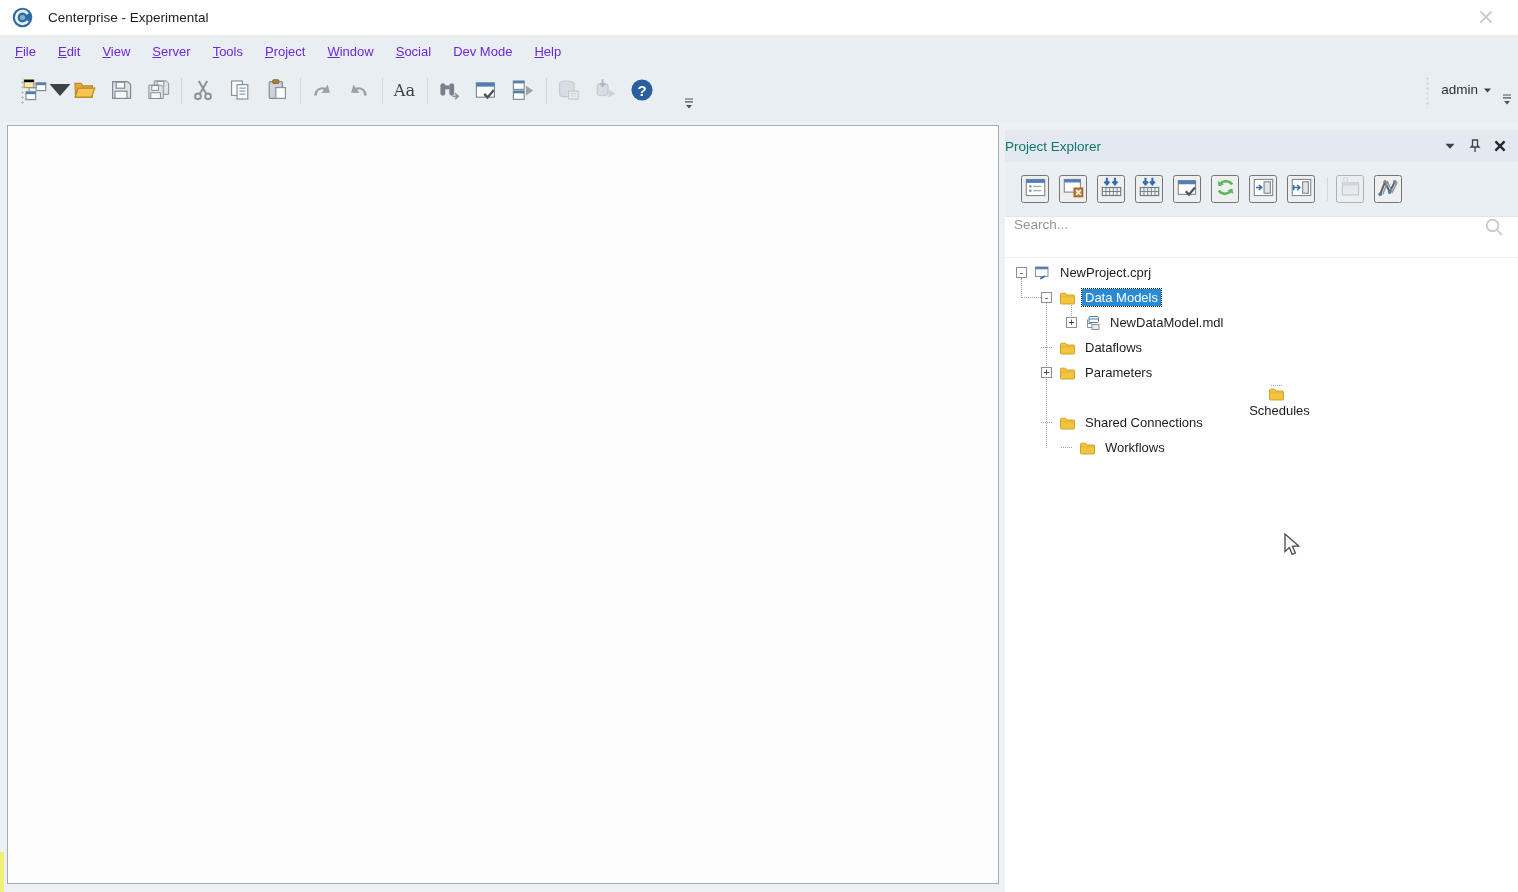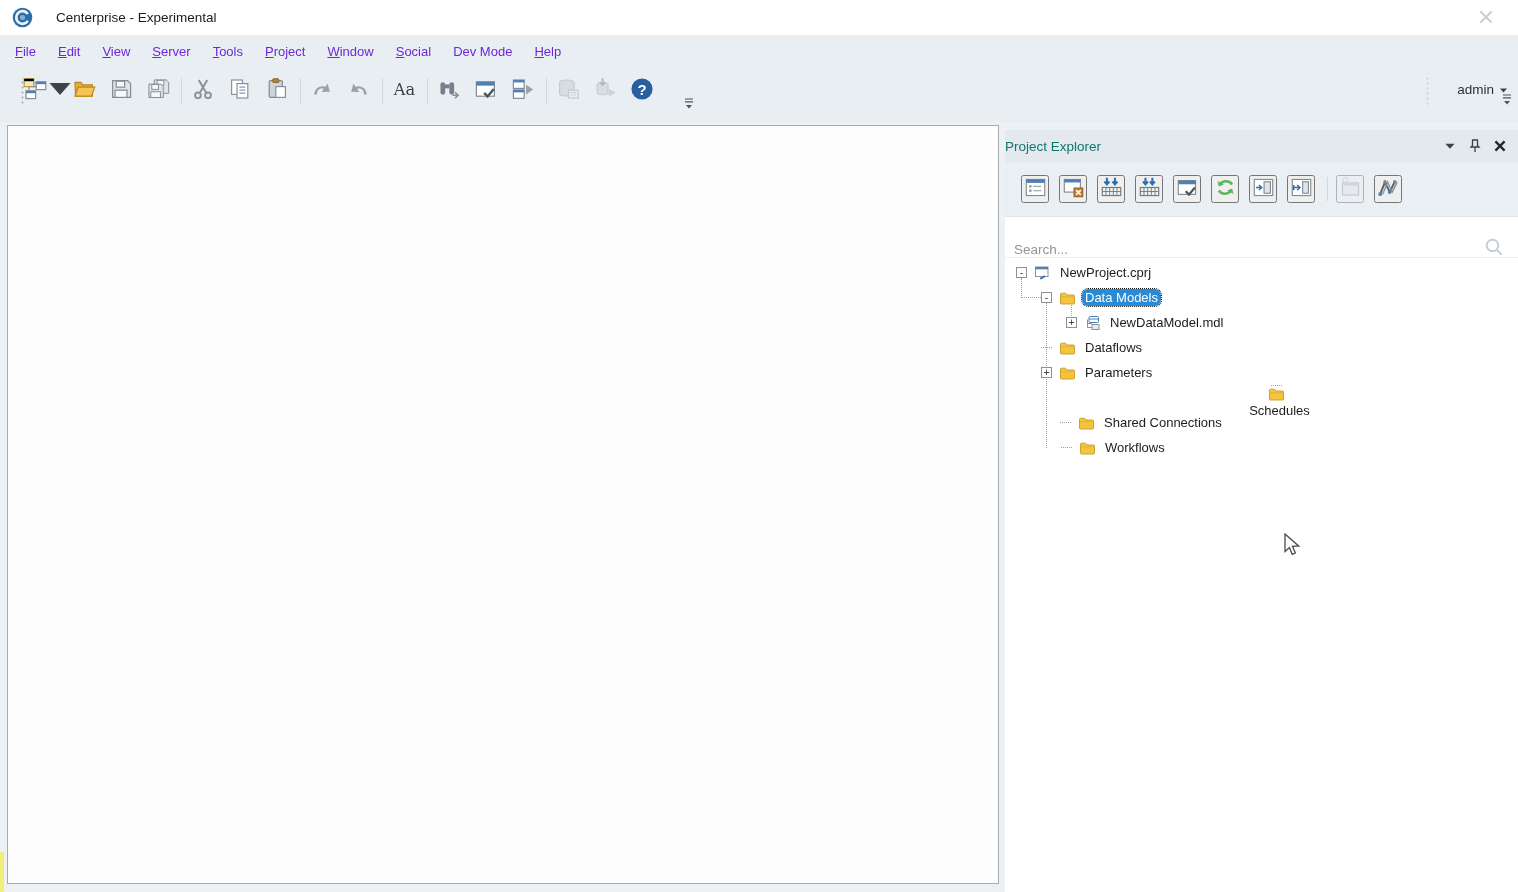--- a/index.html
+++ b/index.html
@@ -4,47 +4,47 @@
 <style>
   * { margin:0; padding:0; box-sizing:border-box; }
   html,body { width:1518px; height:892px; overflow:hidden;
     font-family:"Liberation Sans", sans-serif; background:#edf1f4; }
   .abs { position:absolute; }
 
   
   .titlebar { left:0; top:0; width:1518px; height:36px; background:#ffffff;
     border-bottom:1px solid #ececec; display:flex; align-items:center; }
   .app-logo { width:21px; height:21px; margin-left:12px; }
-  .app-title { margin-left:23px; font-size:13.5px; color:#1c1c1c; }
+  .app-title { margin-left:15px; font-size:13.5px; color:#1c1c1c; }
   .win-close { position:absolute; right:22px; top:7px; width:20px; height:20px;
     display:flex; align-items:center; justify-content:center; }
 
   
   .edge-top { left:0; top:0; width:4px; height:34px; background:#f3ee79; }
   .edge-bottom { left:0; top:852px; width:4px; height:40px; background:#f3ee79; }
 
   
   .band { left:0; top:36px; width:1518px; height:86px; background:#e9eef3; }
   .menubar { left:4px; top:38px; height:26px; display:flex; align-items:center; }
   .menu-item { padding:4px 11px; font-size:13px; color:#6d28d9; cursor:default; }
   .menu-item u { text-decoration:underline; }
 
   .toolbar { left:0; top:68px; width:1000px; height:46px; display:flex;
     align-items:center; padding-left:20px; }
   .grip { width:5px; height:26px; margin-right:8px;
     background-image:radial-gradient(#bcc4cb 34%, transparent 36%);
     background-size:5px 5px; background-position:0 2px; }
   .tb-btn { width:28px; height:28px; margin-right:9px; display:flex;
-    justify-content:center; background:transparent; border:0; }
+    align-items:center; justify-content:center; background:transparent; border:0; }
   .tb-btn svg { width:24px; height:24px; }
   .tb-btn.disabled { opacity:.45; }
   .tb-sep { width:1px; height:26px; background:#d2d8dd; margin:0 7px 0 0; }
   .dd-caret { margin-left:1px; }
   .overflow-main { left:683px; top:96px; }
-  .user-area { right:10px; top:82px; display:flex; align-items:center; gap:5px;
+  .user-area { right:26px; top:82px; display:flex; align-items:center; gap:5px;
     font-size:13.5px; color:#2b3136; }
   .user-grip { right:88px; top:76px; width:5px; height:32px;
     background-image:radial-gradient(#d4dade 34%, transparent 36%);
     background-size:5px 5px; }
   .overflow-user { right:5px; top:92px; }
 
   
   .canvas { left:7px; top:125px; width:992px; height:759px; background:#fdfdfe;
     border:1px solid #a6abaf; }
 
@@ -60,38 +60,38 @@
   .panel-toolbar { position:absolute; left:0; top:32px; width:513px; height:54px;
     background:#eaeff4; display:flex; align-items:center; padding-left:16px; }
   .pt-btn { width:28px; height:28px; margin-right:10px; display:flex;
     align-items:center; justify-content:center; }
   .pt-btn svg { width:23px; height:23px; }
   .pt-btn.disabled { opacity:.5; }
   .pt-sep { width:1px; height:24px; background:#d2d8dd; margin:0 8px 0 2px; }
 
   .search-row { position:absolute; left:0; top:86px; width:513px; height:42px;
     background:#ffffff; border-top:1px solid #e2e6ea; border-bottom:1px solid #eef1f3;
-    display:flex; align-items:flex-end; }
+    display:flex; align-items:flex-start; }
   .search-input { flex:1; border:0; outline:none; margin-left:9px; font-size:13.5px;
     color:#3a3a3a; font-family:"Liberation Sans",sans-serif; background:transparent; }
   .search-input::placeholder { color:#8f969c; }
   .search-glyph { margin-right:14px; width:20px; height:20px; }
 
   
   .tree { position:absolute; left:0; top:130px; width:513px; height:632px;
     background:#ffffff; font-size:13px; color:#1c1c1c; }
   .tree-row { position:relative; height:25px; display:flex; align-items:center; }
   .expander { width:11px; height:11px; border:1px solid #8a9298; background:#fff;
     font-size:10px; line-height:9px; text-align:center; color:#3c4248;
     margin-right:7px; flex:none; font-family:"DejaVu Sans Mono",monospace; }
   .stub { width:11px; height:1px; border-top:1px dotted #9aa2a9; margin-right:7px; flex:none; }
   .t-icon { width:17px; height:16px; margin-right:6px; flex:none; }
   .t-icon svg { width:17px; height:16px; }
   .t-label { padding:1px 3px; white-space:nowrap; }
-  .t-label.sel { background:#2a8ad4; color:#ffffff; outline:1px dotted #10120f;border-radius:6px; }
+  .t-label.sel { background:#2a8ad4; color:#ffffff; outline:1px dotted #10120f; }
   .guide { position:absolute; border-left:1px dotted #9aa2a9; width:1px; }
   .guide-h { position:absolute; border-top:1px dotted #9aa2a9; height:1px; }
 
   .cursor { left:1283px; top:533px; width:18px; height:26px; }
 </style>
 </head>
 <body>
 
 <div class="abs edge-top"></div>
 <div class="abs edge-bottom"></div>
@@ -445,21 +445,21 @@
         <span class="t-label">Parameters</span>
       </div>
       <div class="tree-row" style="padding-left: 36px; flex-direction: column;">
         <span class="stub"></span>
         <span class="t-icon"><svg viewBox="0 0 17 16">
             <path d="M1.5 4.2c0-.6.4-1 1-1h4l1.5 1.8h6.5c.6 0 1 .4 1 1v7c0 .6-.4 1-1 1h-12c-.6 0-1-.4-1-1z" fill="#f5c43d" stroke="#c79b27" stroke-width="0.9"></path>
             <path d="M1.5 6.8h14" stroke="#e3b233" stroke-width="0.9"></path>
           </svg></span>
         <span class="t-label">Schedules</span>
       </div>
-      <div class="tree-row" style="padding-left: 36px; margin-left: 19px;">
+      <div class="tree-row" style="padding-left: 36px;">
         <span class="stub"></span>
         <span class="t-icon"><svg viewBox="0 0 17 16">
             <path d="M1.5 4.2c0-.6.4-1 1-1h4l1.5 1.8h6.5c.6 0 1 .4 1 1v7c0 .6-.4 1-1 1h-12c-.6 0-1-.4-1-1z" fill="#f5c43d" stroke="#c79b27" stroke-width="0.9"></path>
             <path d="M1.5 6.8h14" stroke="#e3b233" stroke-width="0.9"></path>
           </svg></span>
         <span class="t-label">Shared Connections</span>
       </div>
       <div class="tree-row" style="padding-left: 36px; margin-left: 20px;">
         <span class="stub"></span>
         <span class="t-icon"><svg viewBox="0 0 17 16">

